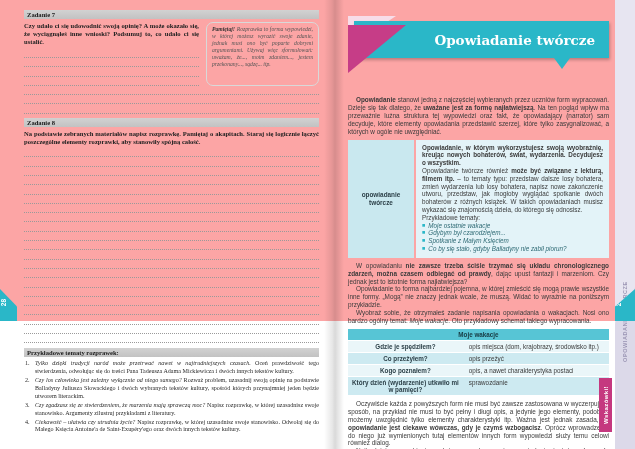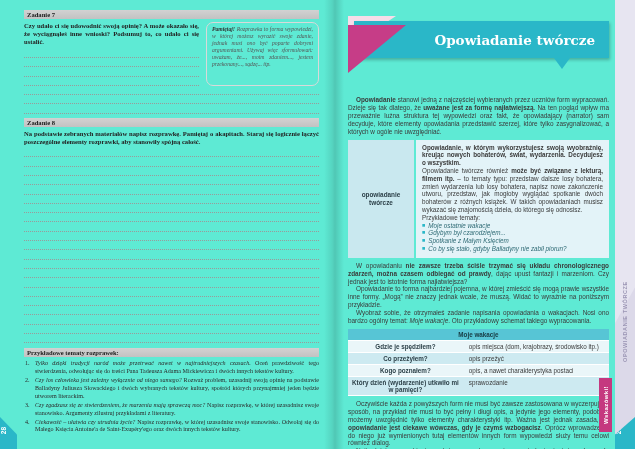--- a/index.html
+++ b/index.html
@@ -1,18 +1,18 @@
 <!DOCTYPE html>
 <html><head>
 <meta charset="utf-8">
 <style>
   * { box-sizing: border-box; margin: 0; padding: 0; }
   html,body { width:635px; height:449px; }
   body { font-family:"Liberation Sans", sans-serif; background:#ffffff; overflow:hidden; }
-  .spread { position:relative; width:635px; height:449px; background:#5eead4; display:flex; }
+  .spread { position:relative; width:635px; height:321px; background:#fca5a5; display:flex; }
 
   
   .page.left { width:333px; height:449px; padding:10px 14px 0 24px; font-family:"Liberation Serif", serif; color:#222; }
   .task-bar { background:linear-gradient(#d2d2d2,#c2c2c2); height:9px; line-height:9px; padding:0 3px;
               font-weight:bold; font-size:6.6px; color:#1c1c1c; margin-bottom:3px; }
   .t7-row { display:flex; }
   .t7-left { flex:1; margin-right:7px; }
   .question { font-size:6.6px; line-height:8.2px; font-weight:bold; text-align:justify; margin-bottom:2px; }
   .remember { width:113px; border:1px solid #d9d9d9; border-radius:7px; padding:3px 5px 4px;
               font-style:italic; font-size:5.7px; line-height:7px; color:#555; text-align:justify; }

